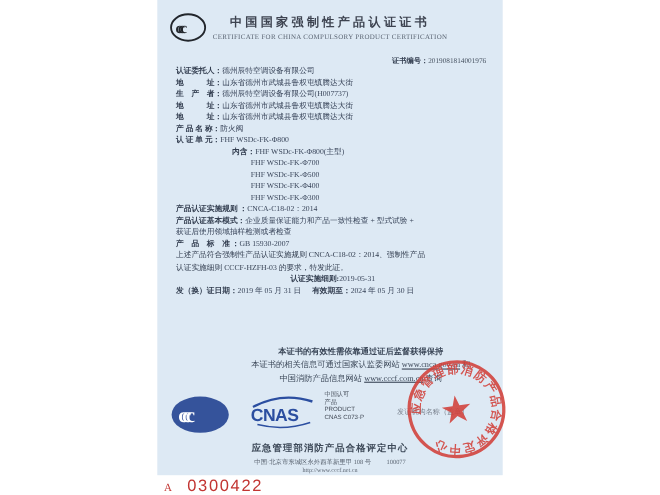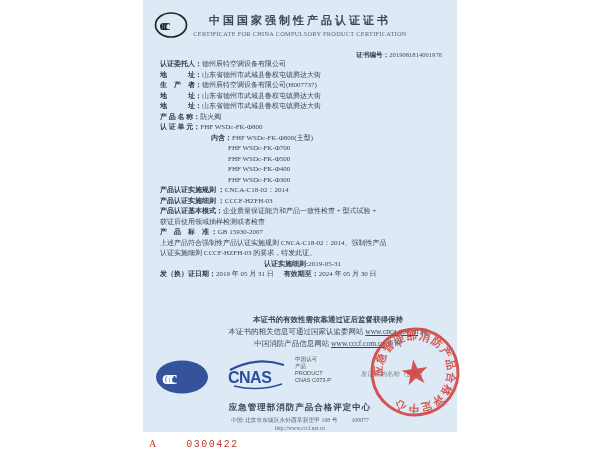--- a/index.html
+++ b/index.html
@@ -49,22 +49,22 @@
   .f-org{position:absolute;left:0;top:402px;width:100%;text-align:center;
     font-size:8.5px;font-weight:bold;color:#3c4857;letter-spacing:1px;}
   .f-addr{position:absolute;left:0;top:416px;width:100%;text-align:center;
     font-size:5.8px;color:#5c6673;}
   .f-web{position:absolute;left:0;top:425px;width:100%;text-align:center;
     font-size:5.5px;color:#5c6673;}
   .f-post{margin-left:14px;}
   
   .serial{position:absolute;left:149px;top:433px;color:#c23532;white-space:nowrap;}
   .serial .pfx{font-size:10px;margin-right:14px;}
-  .serial .num{font-size:10px;letter-spacing:1.5px;
-    font-family:Liberation Mono, monospace;margin-left:16px;}
+  .serial .num{font-size:15px;letter-spacing:1.5px;
+    font-family:Liberation Sans, sans-serif;}
 </style>
 </head>
 <body>
 
 <div class="cert">
 
   <span class="ccc-mark-top">
     <svg width="34" height="28" viewBox="0 0 34 28">
       <ellipse cx="17" cy="14" rx="15.5" ry="12" fill="none" stroke="#22262c" stroke-width="1.7"></ellipse>
       <text x="5.5" y="19" font-size="14" font-weight="bold" fill="#22262c" font-family="Liberation Serif, serif" letter-spacing="-4">ccc</text>
@@ -104,23 +104,20 @@
     <div class="ln models">
       <span class="lbl">内含：</span><span class="val">FHF WSDc-FK-Φ800(主型)</span>
     </div>
     <div class="ln models"><span class="val model-item">FHF WSDc-FK-Φ700</span></div>
     <div class="ln models"><span class="val model-item">FHF WSDc-FK-Φ500</span></div>
     <div class="ln models"><span class="val model-item">FHF WSDc-FK-Φ400</span></div>
     <div class="ln models"><span class="val model-item">FHF WSDc-FK-Φ300</span></div>
 
     <div class="ln">
       <span class="lbl">产品认证实施规则 ：</span><span class="val">CNCA-C18-02：2014</span>
-    </div>
-    <div class="ln">
-      <span class="lbl">产品认证实施细则 ：</span><span class="val">CCCF-HZFH-03</span>
     </div>
     <div class="ln">
       <span class="lbl">产品认证基本模式：</span><span class="val">企业质量保证能力和产品一致性检查 + 型式试验 +</span>
     </div>
     <div class="ln">
       <span class="val">获证后使用领域抽样检测或者检查</span>
     </div>
     <div class="ln">
       <span class="lbl">产　品　标　准 ：</span><span class="val">GB 15930-2007</span>
     </div>

